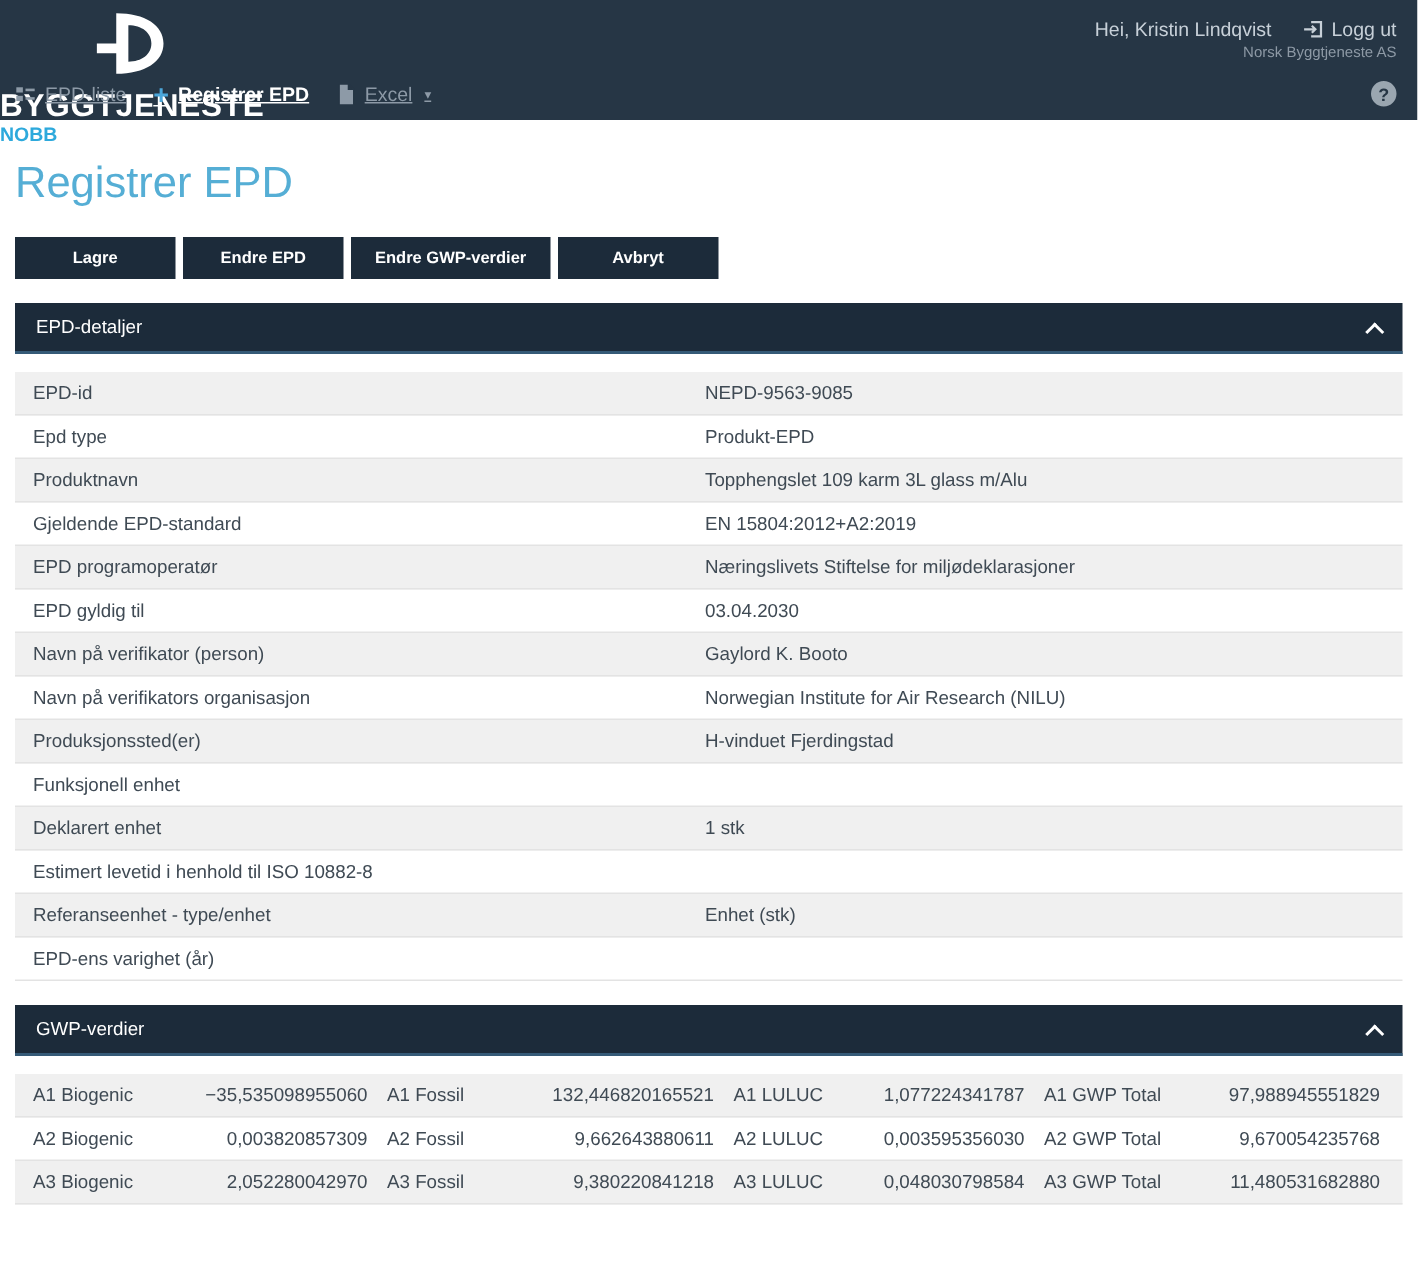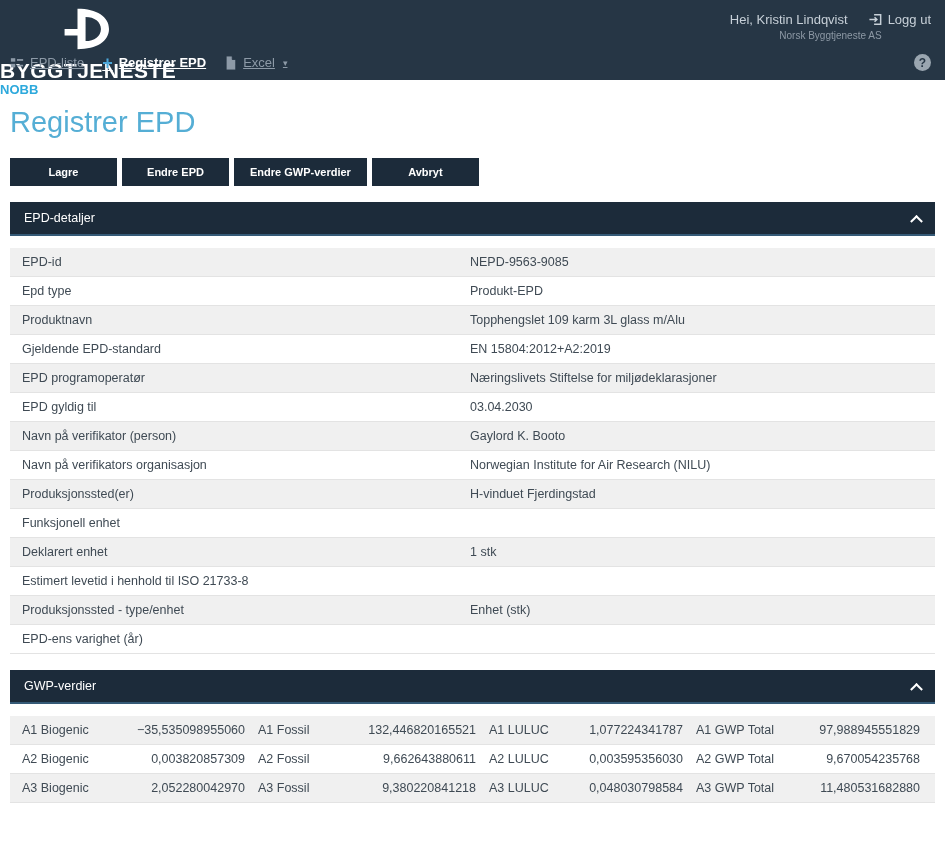--- a/index.html
+++ b/index.html
@@ -8,21 +8,21 @@
 
   
   .app-header { background: #263645; color: #fff; }
   .header-top { display: flex; justify-content: space-between; align-items: flex-start;
     height: 47px; padding: 6px 14px 0 0; }
   .brand { display: flex; align-items: center; gap: 10px; cursor: pointer; flex-direction: column; }
   .brand svg { display: block; margin-top: 2px; }
   .brand-text { line-height: 1; }
   .brand-name { font-size: 21px; font-weight: bold; letter-spacing: .5px; color: #fff; }
   .brand-sub  { font-size: 13px; font-weight: bold; color: #2da9dc; margin-top: 2px; }
-  .user-area { text-align: center; margin-top: 6px; }
+  .user-area { text-align: right; margin-top: 6px; }
   .user-line { display: flex; align-items: center; gap: 20px; color: #c7d0d8; font-size: 13px; }
   .logout { display: flex; align-items: center; gap: 5px; color: #c7d0d8; cursor: pointer; }
   .logout svg { color: #c7d0d8; }
   .company { color: #8d99a5; font-size: 10px; margin-top: 3px; }
 
   .nav-row { display: flex; align-items: center; gap: 18px; height: 33px; padding: 0 14px 2px 10px; }
   .nav-item { display: flex; align-items: center; gap: 6px; color: #8d9aa7; font-size: 13px; cursor: pointer; text-decoration: underline; }
   .nav-item.active { color: #fff; font-weight: bold; }
   .plus-glyph { color: #4ba6d9; font-size: 18px; font-weight: bold; line-height: 12px; }
   .caret { font-size: 9px; margin-left: 2px; }
@@ -169,25 +169,25 @@
       </div>
       <div class="drow">
         <div class="dlabel">Funksjonell enhet</div>
         <div class="dvalue"></div>
       </div>
       <div class="drow">
         <div class="dlabel">Deklarert enhet</div>
         <div class="dvalue">1 stk</div>
       </div>
       <div class="drow">
-        <div class="dlabel">Estimert levetid i henhold til ISO 21733-8</div>
+        <div class="dlabel">Estimert levetid i henhold til ISO 10882-8</div>
         <div class="dvalue"></div>
       </div>
       <div class="drow">
-        <div class="dlabel">Produksjonssted - type/enhet</div>
+        <div class="dlabel">Referanseenhet - type/enhet</div>
         <div class="dvalue">Enhet (stk)</div>
       </div>
       <div class="drow">
         <div class="dlabel">EPD-ens varighet (år)</div>
         <div class="dvalue"></div>
       </div>
     </div>
 
   <div class="section-bar">
     <span>GWP-verdier</span>

